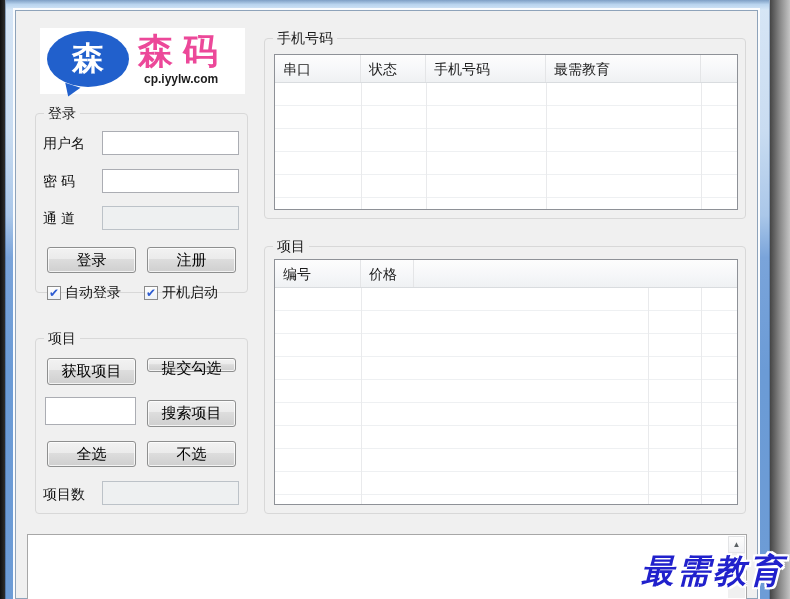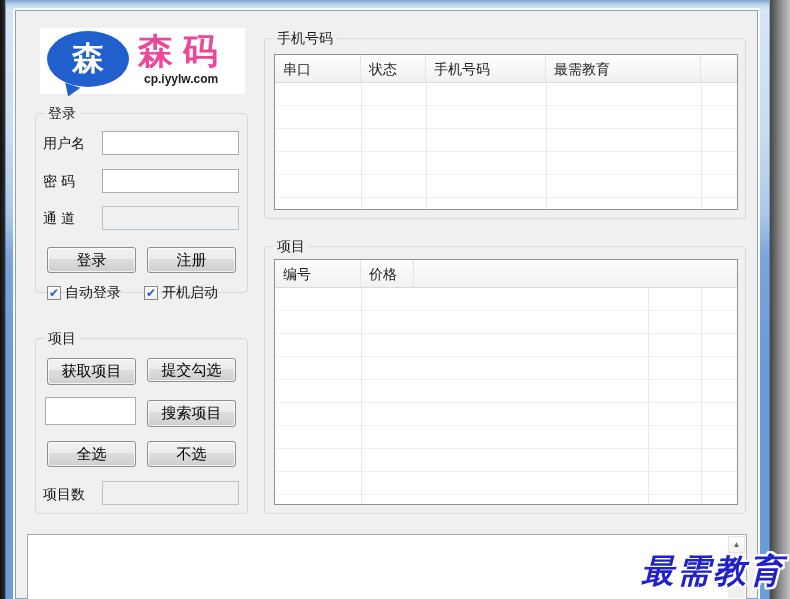--- a/index.html
+++ b/index.html
@@ -120,21 +120,21 @@
       <div class="cb-row" style="left:108px; top:170px;">
         <span class="cb-box">✔</span>
         <span class="cb-label">开机启动</span>
       </div>
     </div>
 
     <div class="groupbox" style="left:19px; top:327px; width:213px; height:176px;">
       <span class="gb-label">项目</span>
 
       <button class="btn" style="left:11px; top:19px; width:89px; height:27px;">获取项目</button>
-      <button class="btn" style="left:111px; top:19px; width:89px; height:24px;">提交勾选</button>
+      <button class="btn" style="left:111px; top:19px; width:89px; height:14px;">提交勾选</button>
 
       <input class="tb" style="left: 9px; top: 58px; width: 91px; height: 28px;" value="">
       <button class="btn" style="left:111px; top:61px; width:89px; height:27px;">搜索项目</button>
 
       <button class="btn" style="left:11px; top:102px; width:89px; height:26px;">全选</button>
       <button class="btn" style="left:111px; top:102px; width:89px; height:26px;">不选</button>
 
       <span class="field-label" style="left:7px; top:147px;">项目数</span>
       <input class="tb disabled" style="left: 66px; top: 142px; width: 137px;" disabled="" value="">
     </div>

